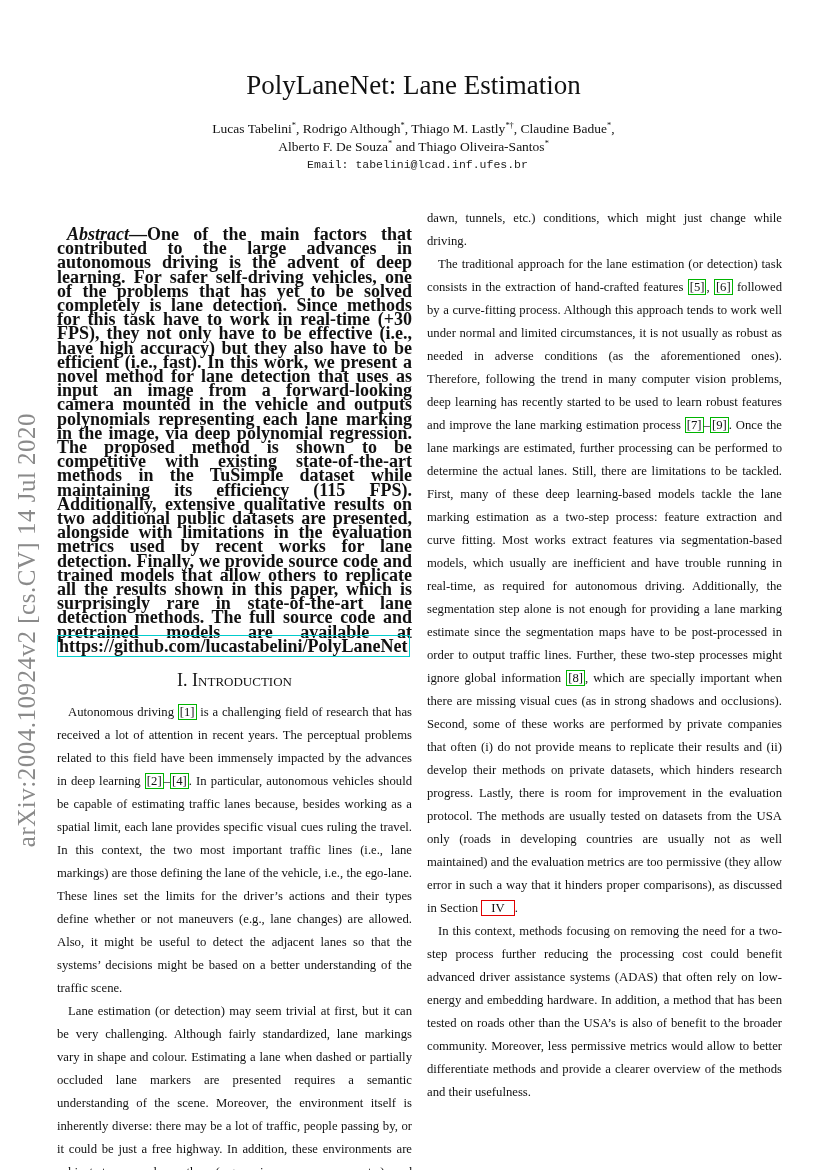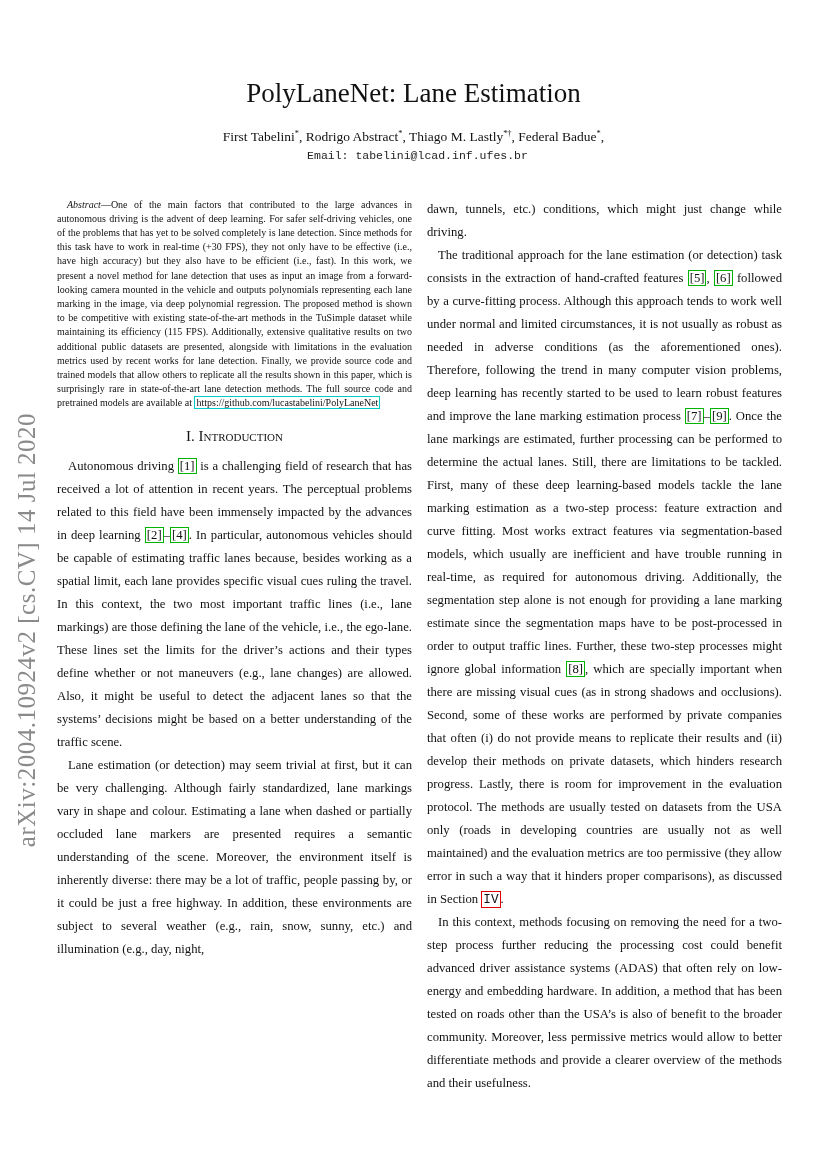--- a/index.html
+++ b/index.html
@@ -19,21 +19,21 @@
     width:560px;height:32px;
     transform:rotate(-90deg);
     text-align:center;
     font-size:25px;
     letter-spacing:0.5px;
     color:#8a8a8a;
     white-space:nowrap;
   }
   header{padding-top:66px;text-align:center;}
   h1{
-    margin:8px;
+    margin:0;
     font-size:27px;
     font-weight:normal;
     line-height:39px;
   }
   .authors{font-size:13.5px;line-height:17.5px;margin-top:15px;}
   .affil{font-size:12.5px;line-height:16.5px;}
   .email{
     font-family:"Liberation Mono","DejaVu Sans Mono",monospace;
     font-size:11.5px;line-height:16px;margin-top:2px;color:#222;padding-left:8px;
   }
@@ -48,47 +48,49 @@
     margin:0;
     font-size:12.7px;
     line-height:23px;
     text-align:justify;
     text-indent:11px;
     hyphens:auto;
     -webkit-hyphens:auto;
   }
   p.cont{text-indent:0;}
   p.abstract{
-    font-weight:normal;
-    font-size:10px;
+    font-weight:bold;
+    font-size:18px;
     line-height:14.2px;
     text-indent:10px;
+    margin-top:20px;
   }
   .bi{font-style:italic;}
   h2{
-    font-size:15px;
+    font-size:18px;
     font-weight:normal;
     font-variant:small-caps;
     text-align:center;
     margin:17px 0 10px 0;
   }
   .box-green{border:1px solid #00b400;padding:0 1px;}
-  .box-red{border:1px solid #e00000;padding:0 1px;font-family:Liberation Mono, monospace;}
+  .box-red{border:1px solid #e00000;padding:0 9px;}
   .box-cyan{border:1px solid #00cccc;padding:0 1px;}
 </style>
 </head>
 <body>
 
 <div class="page">
 
   <div class="watermark">arXiv:2004.10924v2  [cs.CV]  14 Jul 2020</div>
 
   <header>
     <h1><span>PolyLaneNet: Lane Estimation</span><br></h1>
-    <div class="authors"><span>First Tabelini</span><span class="sup">*</span><span>, Rodrigo Abstract</span><span class="sup">*</span><span>, Thiago M. Lastly</span><span class="sup">*†</span><span>, Federal Badue</span><span class="sup">*</span><span>,</span></div>
+    <div class="authors"><span>Lucas Tabelini</span><span class="sup">*</span><span>, Rodrigo Although</span><span class="sup">*</span><span>, Thiago M. Lastly</span><span class="sup">*†</span><span>, Claudine Badue</span><span class="sup">*</span><span>,</span></div>
+    <div class="authors" style="margin-top:0"><span>Alberto F. De Souza</span><span class="sup">*</span><span> and Thiago Oliveira-Santos</span><span class="sup">*</span></div>
     <div class="email">Email: tabelini@lcad.inf.ufes.br</div>
   </header>
 
   <div class="columns">
     <div class="col">
       <p class="abstract"><span class="bi">Abstract</span><span>—One of the main factors that contributed to the large advances in autonomous driving is the advent of deep learning. For safer self-driving vehicles, one of the problems that has yet to be solved completely is lane detection. Since methods for this task have to work in real-time (+30 FPS), they not only have to be effective (i.e., have high accuracy) but they also have to be efficient (i.e., fast). In this work, we present a novel method for lane detection that uses as input an image from a forward-looking camera mounted in the vehicle and outputs polynomials representing each lane marking in the image, via deep polynomial regression. The proposed method is shown to be competitive with existing state-of-the-art methods in the TuSimple dataset while maintaining its efficiency (115 FPS). Additionally, extensive qualitative results on two additional public datasets are presented, alongside with limitations in the evaluation metrics used by recent works for lane detection. Finally, we provide source code and trained models that allow others to replicate all the results shown in this paper, which is surprisingly rare in state-of-the-art lane detection methods. The full source code and pretrained models are available at </span><span class="box-cyan">https://github.com/lucastabelini/PolyLaneNet</span></p>
       <h2>I. Introduction</h2>
       <p><span>Autonomous driving </span><span class="box-green">[1]</span><span> is a challenging field of research that has received a lot of attention in recent years. The perceptual problems related to this field have been immensely impacted by the advances in deep learning </span><span class="box-green">[2]</span><span>–</span><span class="box-green">[4]</span><span>. In particular, autonomous vehicles should be capable of estimating traffic lanes because, besides working as a spatial limit, each lane provides specific visual cues ruling the travel. In this context, the two most important traffic lines (i.e., lane markings) are those defining the lane of the vehicle, i.e., the ego-lane. These lines set the limits for the driver’s actions and their types define whether or not maneuvers (e.g., lane changes) are allowed. Also, it might be useful to detect the adjacent lanes so that the systems’ decisions might be based on a better understanding of the traffic scene.</span></p>
       <p><span>Lane estimation (or detection) may seem trivial at first, but it can be very challenging. Although fairly standardized, lane markings vary in shape and colour. Estimating a lane when dashed or partially occluded lane markers are presented requires a semantic understanding of the scene. Moreover, the environment itself is inherently diverse: there may be a lot of traffic, people passing by, or it could be just a free highway. In addition, these environments are subject to several weather (e.g., rain, snow, sunny, etc.) and illumination (e.g., day, night,</span></p>
     </div>

